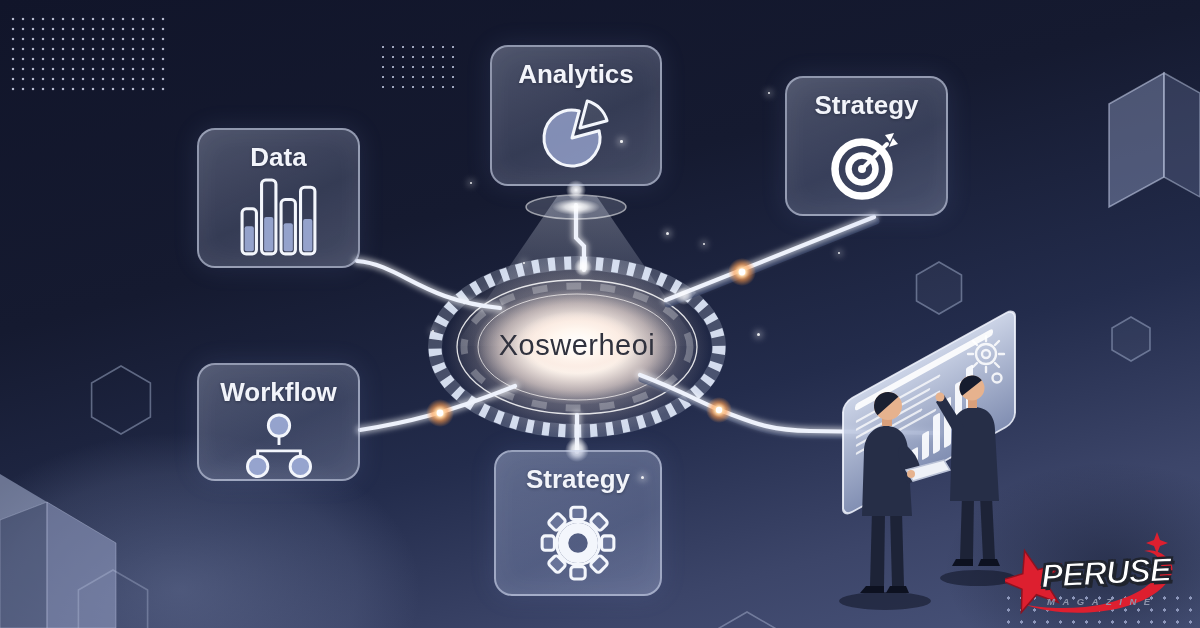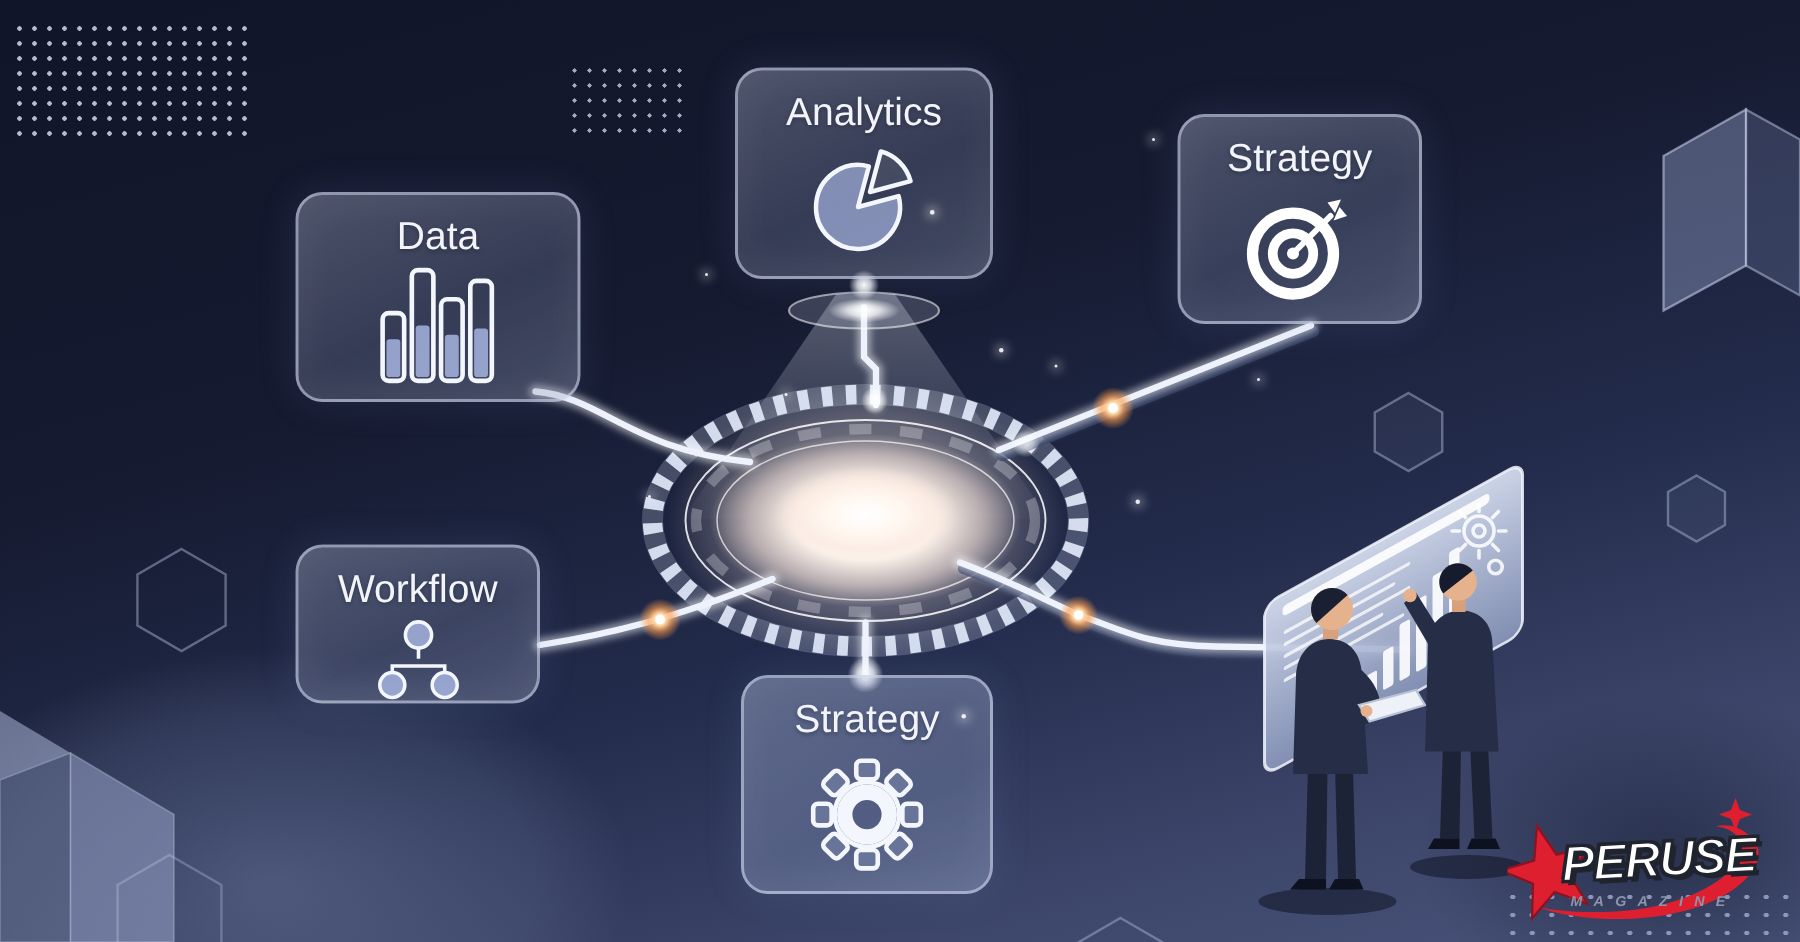--- a/index.html
+++ b/index.html
@@ -25,25 +25,25 @@
     background:linear-gradient(180deg,rgba(236,241,255,0.30) 0%,rgba(236,241,255,0.12) 60%,rgba(236,241,255,0.02) 100%);}
   #hub-glow{left:407px;top:232px;width:340px;height:230px;
     background:radial-gradient(closest-side,rgba(252,246,241,0.55),rgba(246,228,219,0.24) 55%,rgba(246,228,219,0) 78%);}
   #hub-label{left:417px;top:247px;width:320px;height:196px;display:flex;align-items:center;justify-content:center;
     font-size:29px;font-weight:500;color:#30323e;letter-spacing:.5px;}
   
   .card{border-radius:18px;display:flex;flex-direction:column;align-items:center;padding-top:12px;gap:5px;
     background:linear-gradient(155deg,rgba(168,177,204,0.38) 0%,rgba(130,140,172,0.30) 55%,rgba(150,160,190,0.36) 100%);
     border:2px solid rgba(216,224,244,0.55);
     box-shadow:0 0 26px rgba(130,150,210,0.14), inset 0 0 30px rgba(255,255,255,0.06);}
-  .card-title{font-size:26px;font-weight:400;color:#f2f4fa;text-shadow:0 1px 3px rgba(10,14,30,0.35);}
-  #card-data{left:197px;top:128px;width:190px;height:140px;}
+  .card-title{font-size:26px;font-weight:700;color:#f2f4fa;text-shadow:0 1px 3px rgba(10,14,30,0.35);}
+  #card-data{left:197px;top:128px;width:163px;height:140px;}
   #card-analytics{left:490px;top:45px;width:172px;height:141px;}
   #card-strategy-top{left:785px;top:76px;width:163px;height:140px;}
-  #card-workflow{left:197px;top:363px;width:163px;height:106px;}
+  #card-workflow{left:197px;top:363px;width:163px;height:118px;}
   #card-strategy-bottom{left:494px;top:450px;width:168px;height:146px;
     background:linear-gradient(155deg,rgba(165,178,214,0.46) 0%,rgba(136,150,190,0.38) 60%,rgba(152,165,204,0.42) 100%);}
   
   .spark{border-radius:50%;background:#fff;box-shadow:0 0 7px 1.5px rgba(255,255,255,0.75);opacity:.9;}
   
   #logo{left:1005px;top:530px;width:192px;height:96px;}
   #brand-name{position:absolute;left:36px;top:24px;font-size:33px;font-weight:800;font-style:italic;color:#ffffff;
     letter-spacing:-1px;transform:rotate(-3deg);-webkit-text-stroke:1.4px #20242e;
     text-shadow:-1.5px -1.5px 0 #20242e,1.5px -1.5px 0 #20242e,-1.5px 1.5px 0 #20242e,1.5px 1.5px 0 #20242e,3px 3px 0 #20242e;}
   #brand-tagline{position:absolute;left:42px;top:66px;font-size:9.5px;font-weight:600;letter-spacing:7.5px;color:#8d94ab;font-style:italic;}
@@ -228,20 +228,21 @@
       <path d="M981,559 L997,559 L1000,566 L978,566 Z" fill="#0d1120"></path>
       <path d="M952,430 C952,416 962,407 974,407 C987,407 995,416 995,430 L999,501 L950,501 Z" fill="#262e47"></path>
       <polygon points="956,436 964,427 944,395 936,402" fill="#262e47"></polygon>
       <circle cx="940" cy="397" r="4.5" fill="#e6b28e"></circle>
       <rect x="968" y="396" width="9" height="12" fill="#d9a07c"></rect>
       <circle cx="972" cy="388" r="12.5" fill="#e6b28e"></circle>
       <path d="M959.5,388 a12.5,12.5 0 0 1 25,0 z" transform="rotate(-38 972 388)" fill="#161c2e"></path>
     </g>
   </svg>
 
+  <div class="abs" id="hub-label">Xoswerheoi</div>
 
   <div class="abs card" id="card-data">
     <div class="card-title">Data</div>
     <svg width="78" height="80" viewBox="0 0 76 78">
       <g fill="rgba(159,173,216,0.9)">
         <rect x="4.5" y="47" width="9" height="24.5" rx="2"></rect>
         <rect x="23.5" y="38" width="9" height="33.5" rx="2"></rect>
         <rect x="42.5" y="44" width="9" height="27.5" rx="2"></rect>
         <rect x="61.5" y="40" width="9" height="31.5" rx="2"></rect>
       </g>

